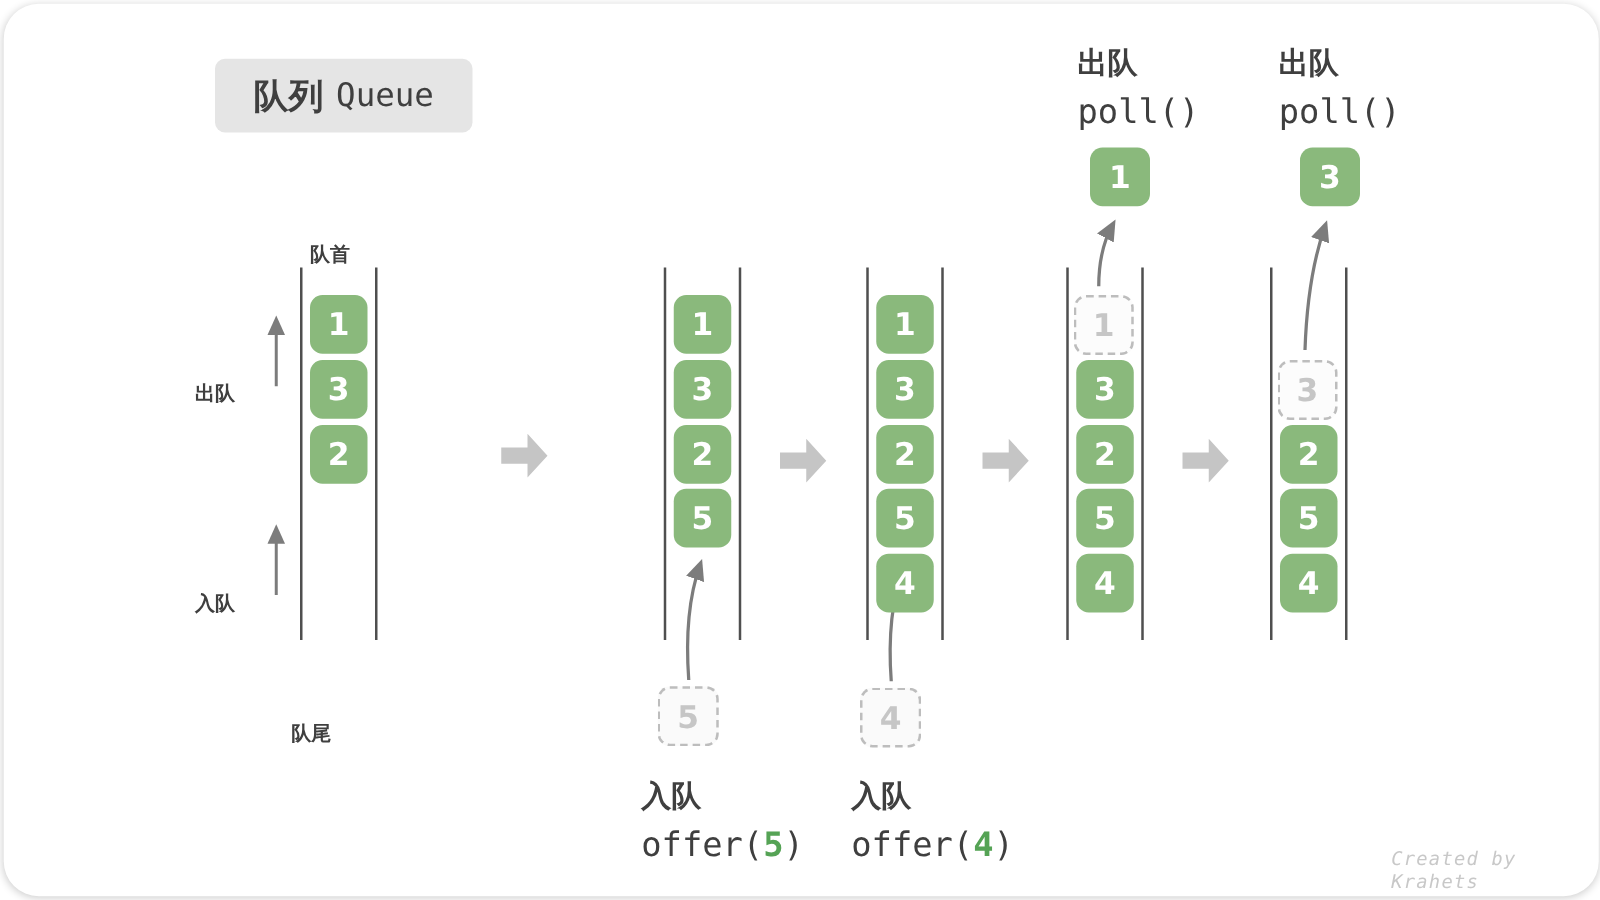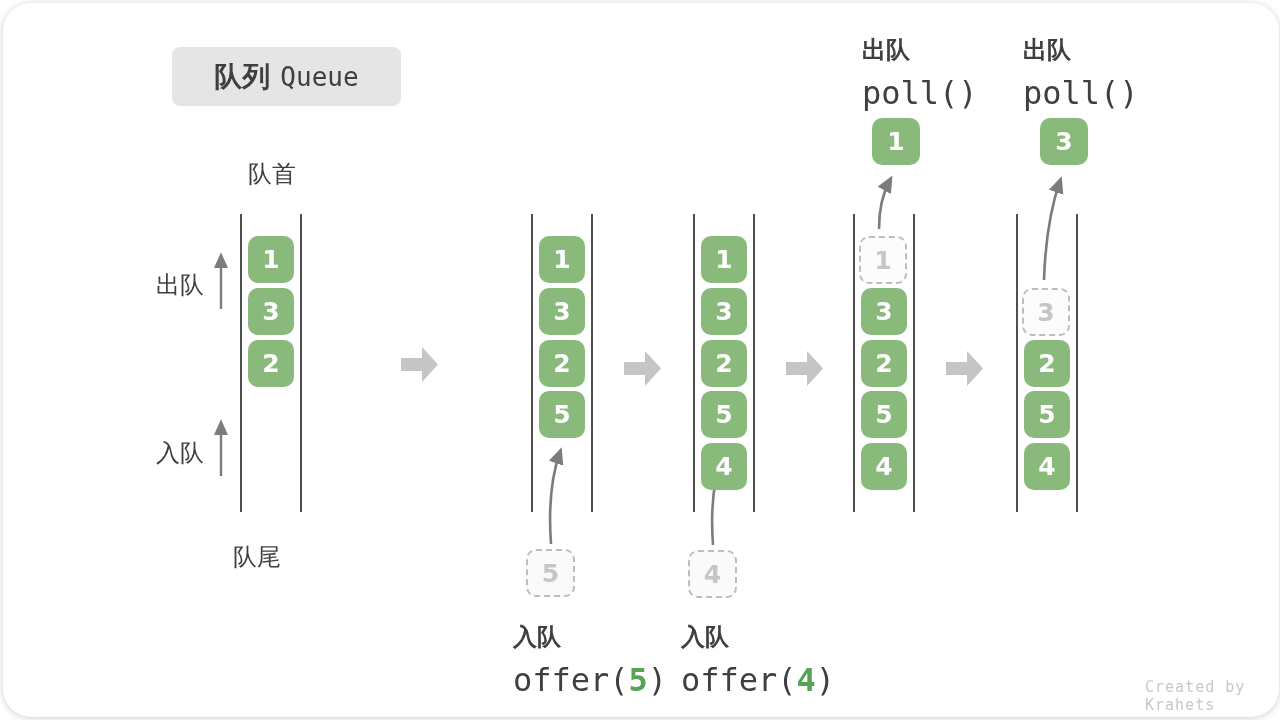--- a/index.html
+++ b/index.html
@@ -5,30 +5,30 @@
   html,body{margin:0;padding:0;background:#fff;}
   .canvas{
     position:relative;width:1276px;height:714px;margin:3px;
     background:#fff;border-radius:28px;
     box-shadow:0 1px 7px rgba(0,0,0,.20);
     font-family:"Liberation Sans",sans-serif;
     overflow:hidden;
   }
   .overlay{position:absolute;left:0;top:0;pointer-events:none;}
   .title-box{
-    position:absolute;left:169px;top:44px;width:229px;height:59px;
+    position:absolute;left:169px;top:44px;width:206px;height:59px;
     background:var(--title-bg,#e5e5e5);border-radius:8px;
     display:flex;align-items:center;justify-content:center;gap:10px;
     color:var(--label-text,#3a3a3a);
   }
   .title-zh{font-size:28px;font-weight:bold;}
   .title-en{font-family:"DejaVu Sans Mono",monospace;font-size:26px;}
   .cjk-label{
-    position:absolute;font-size:24px;font-weight:normal;
-    color:var(--label-text,#3f3f3f);white-space:nowrap;
+    position:absolute;font-size:16px;font-weight:bold;
+    color:var(--label-text,#3f3f3f);white-space:nowrap;margin-top:36px;
   }
   .queue{position:absolute;width:62px;height:298px;}
   .wall{position:absolute;top:0;width:2px;height:100%;background:#4f4f4f;}
   .wall.left{left:0;}
   .wall.right{right:0;}
   .cell{
     position:absolute;left:8px;width:46px;height:47px;border-radius:10px;
     display:flex;align-items:center;justify-content:center;
     font-family:"DejaVu Sans",sans-serif;font-weight:bold;font-size:25px;
   }
@@ -43,28 +43,28 @@
     font-family:"DejaVu Sans",sans-serif;font-weight:bold;font-size:25px;
   }
   .floating.green{background:var(--green,#8ab97c);color:#fff;}
   .floating.ghost{
     background:#fafafa;border:2px dashed var(--dashed-border,#bdbdbd);
     color:var(--dashed-text,#c6c6c6);width:45px;height:44px;
   }
   .op-label{position:absolute;color:var(--label-text,#3f3f3f);}
   .op-zh{font-size:24px;font-weight:bold;margin-bottom:8px;}
   .op-code{
-    font-family:"DejaVu Sans Mono",monospace;font-size:32px;
+    font-family:"DejaVu Sans Mono",monospace;font-size:27px;
     color:#3f3f3f;white-space:nowrap;
   }
   .op-code .arg{color:var(--code-green,#55a355);font-weight:bold;}
   .watermark{
-    position:absolute;left:1142px;top:675px;
+    position:absolute;left:1110px;top:675px;
     font-family:"DejaVu Sans Mono",monospace;font-size:15px;
-    color:var(--watermark-gray,#c8c8c8);letter-spacing:1px;
+    color:var(--watermark-gray,#c8c8c8);letter-spacing:1px;font-style:italic;
   }
 </style>
 </head>
 <body>
 
 <div class="canvas">
 
   <svg class="overlay" width="1276" height="714" viewBox="0 0 1276 714">
     <defs>
       <marker id="ah" viewBox="0 0 10 10" refX="7" refY="5" markerWidth="6.5" markerHeight="6.5" orient="auto">

